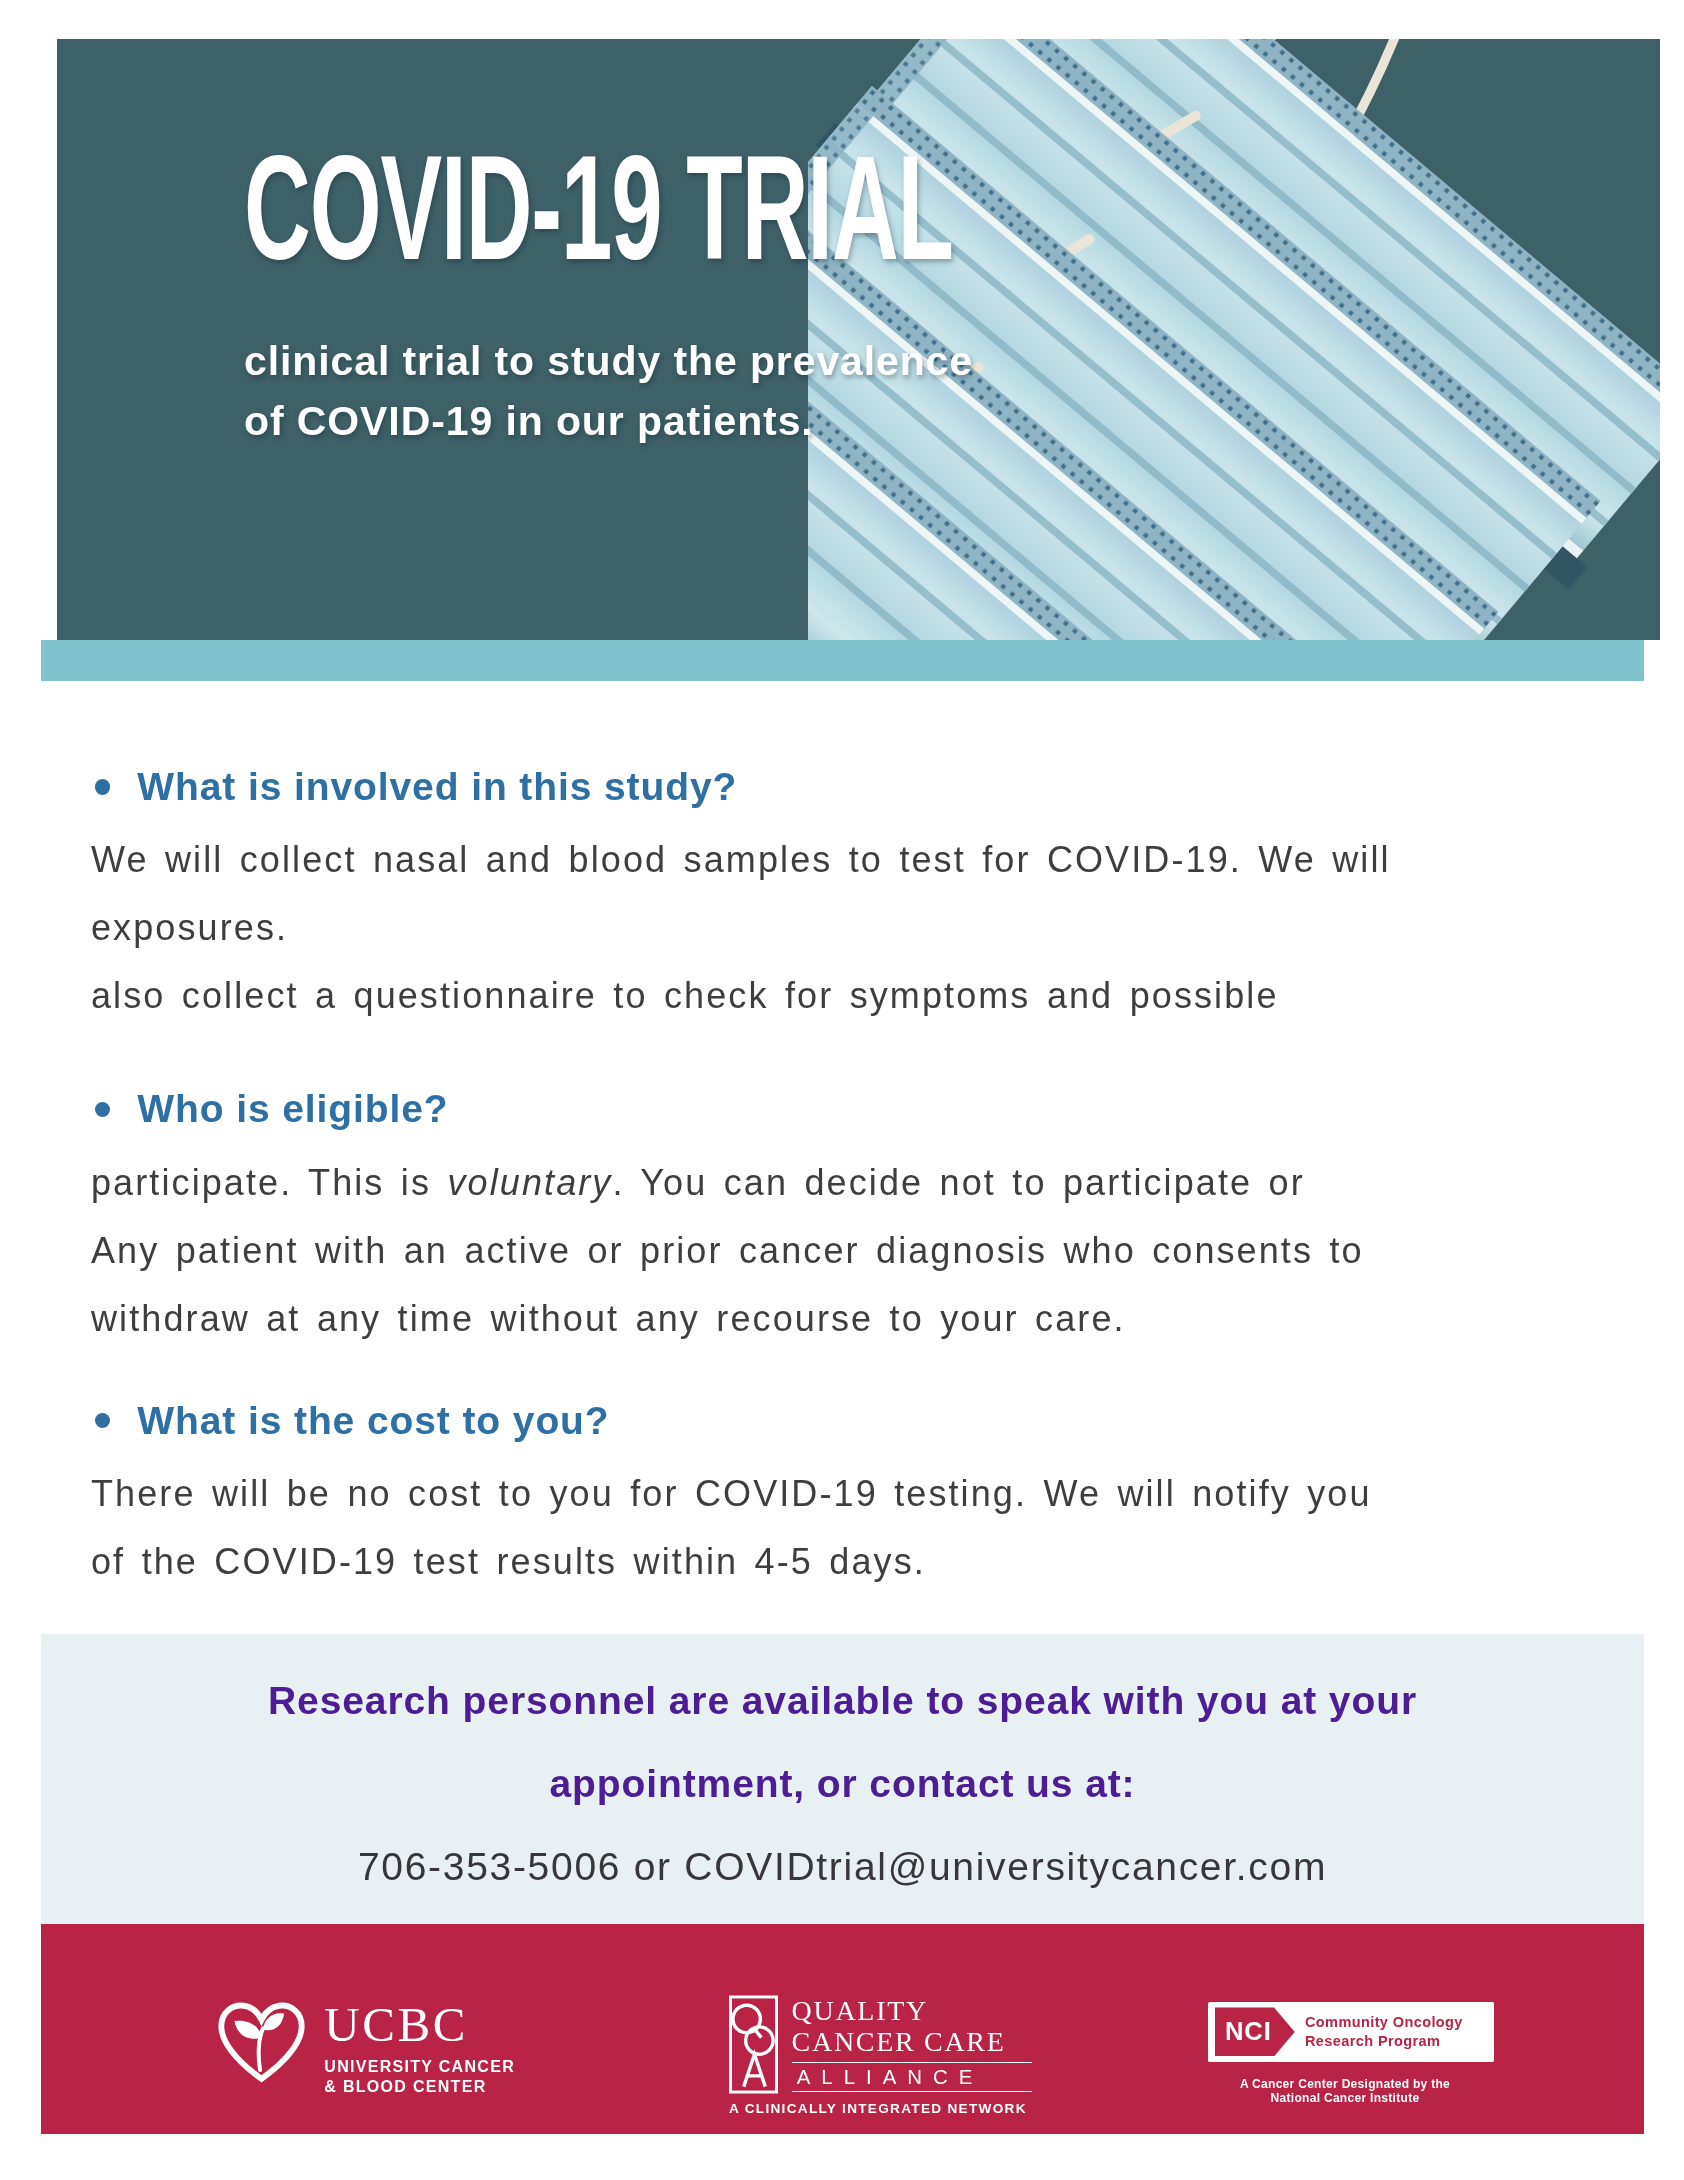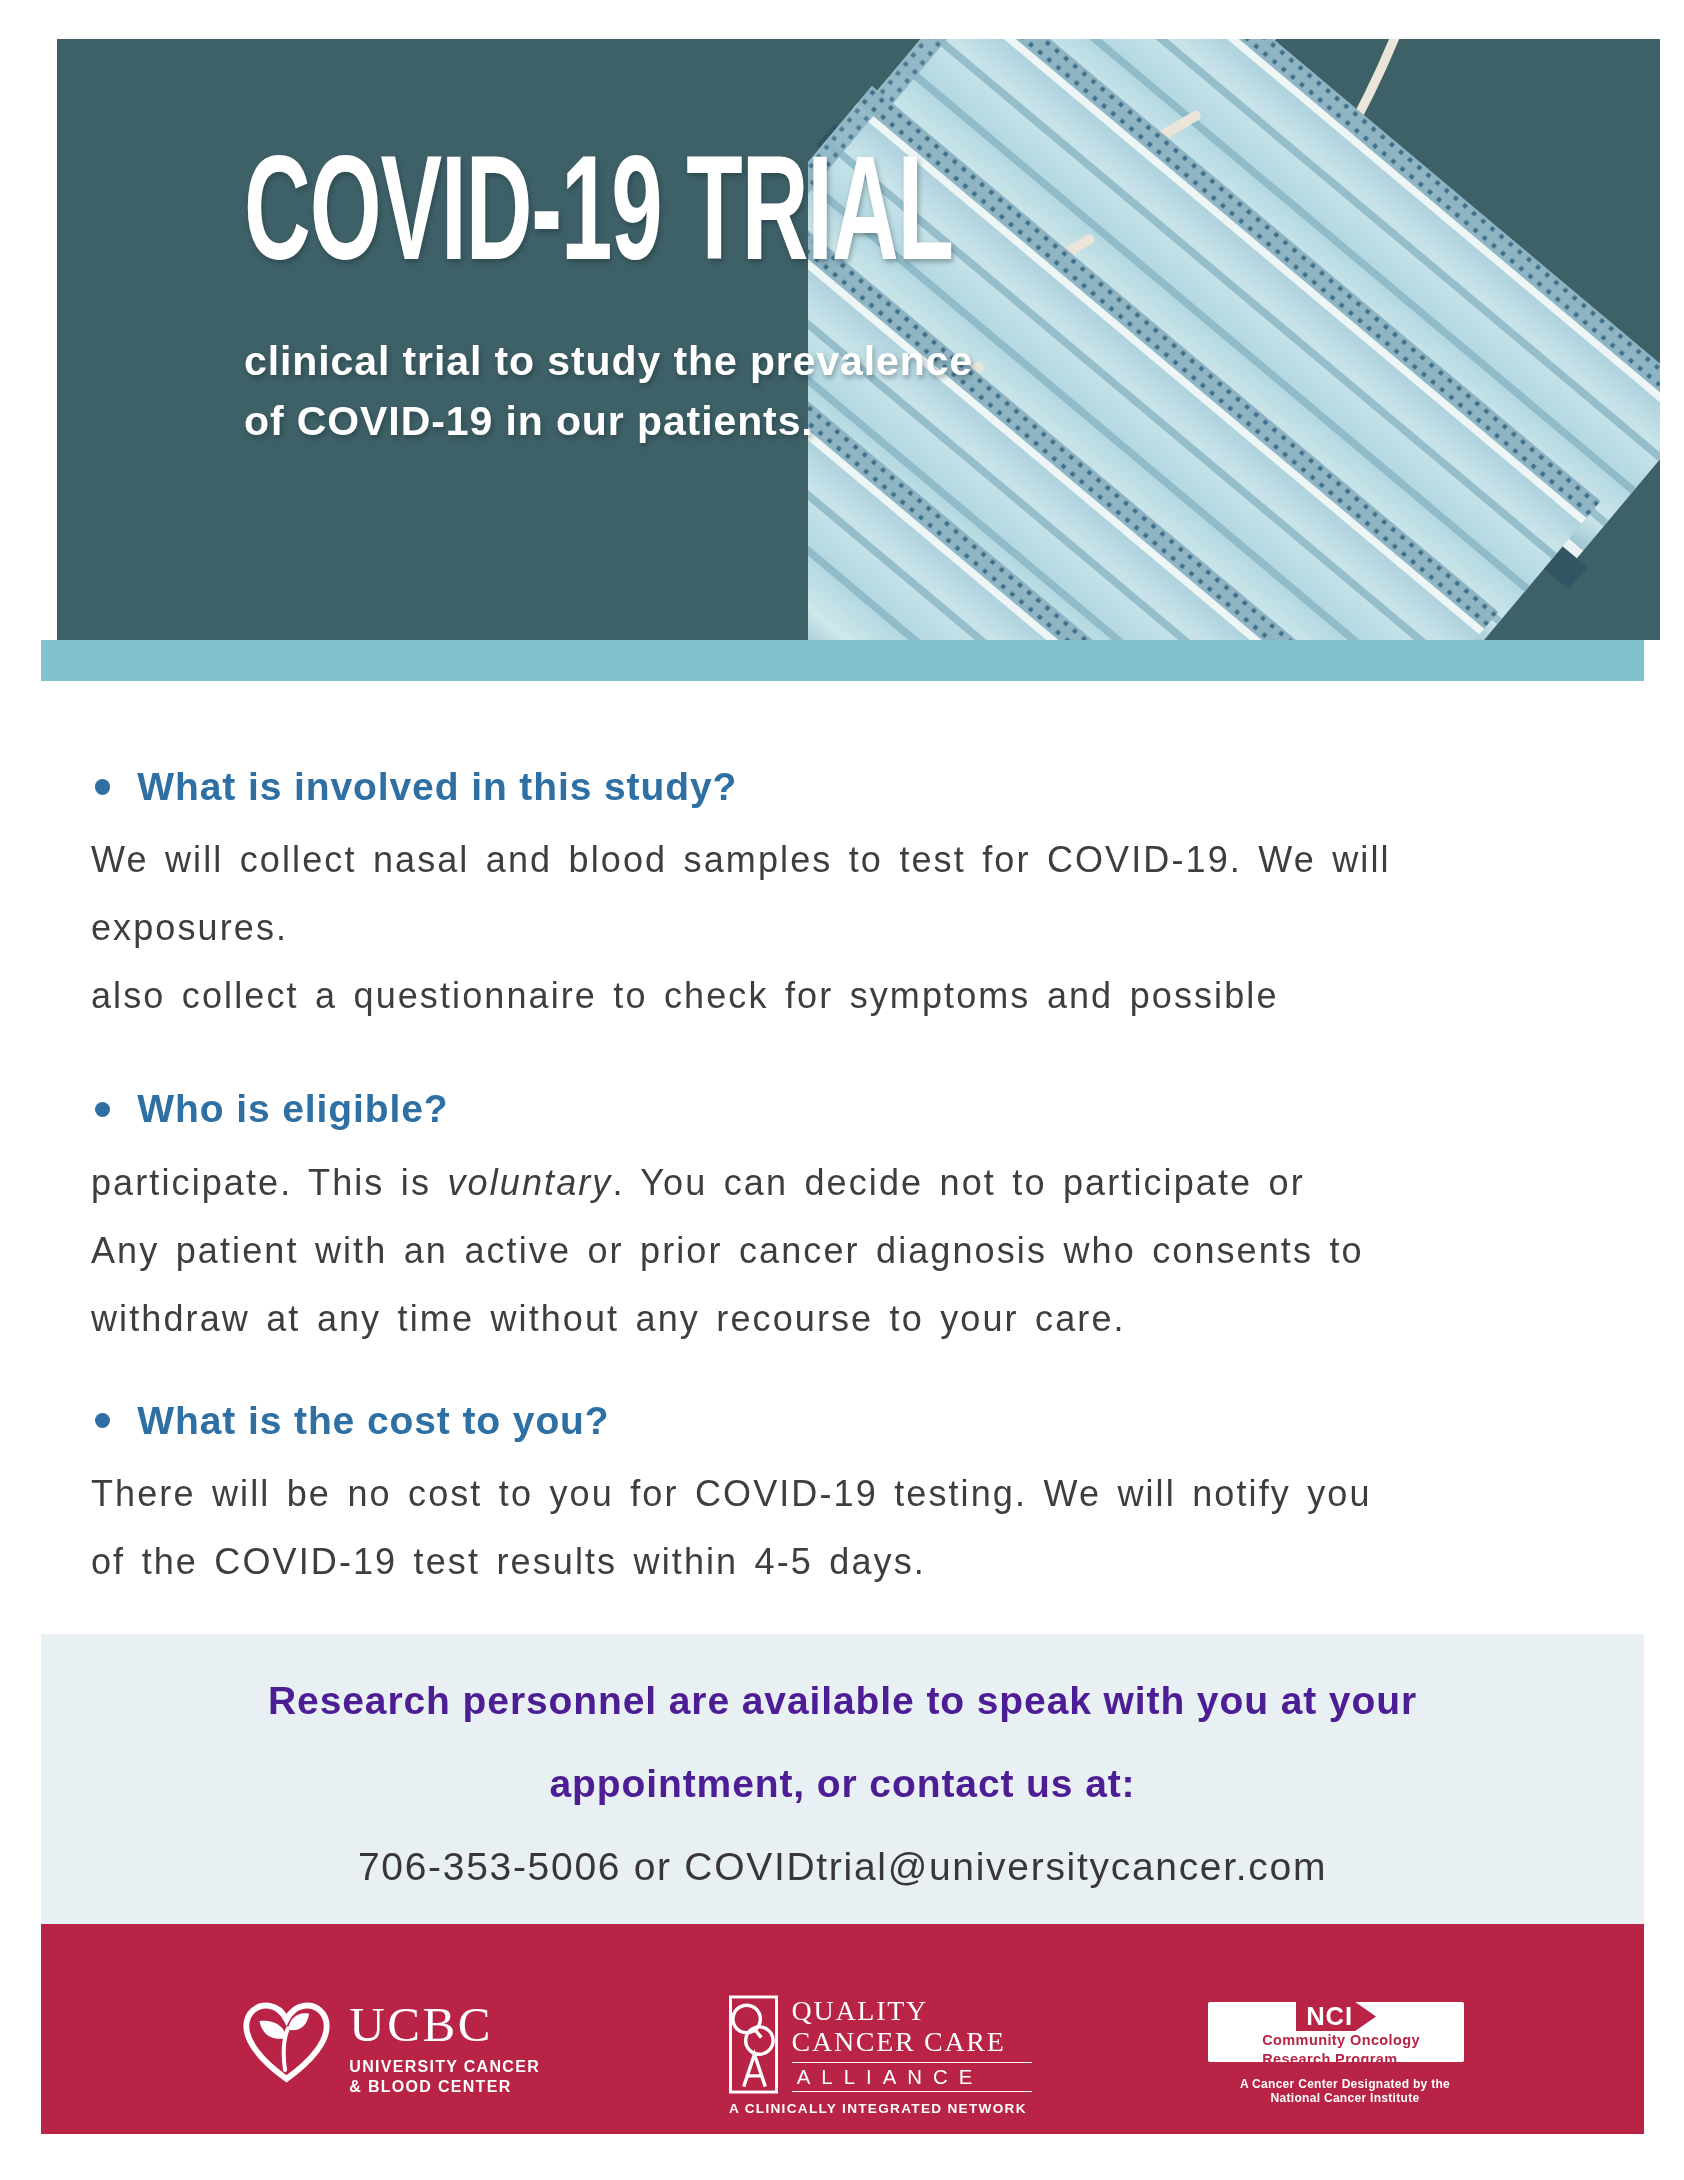--- a/index.html
+++ b/index.html
@@ -101,21 +101,21 @@
 
   
   .footer {
     position: relative;
     width: 1603px; height: 210px;
     background: #b82346;
   }
   .logo { position: absolute; display: flex; }
 
   
-  .logo-ucbc { left: 198px; top: 68px; }
+  .logo-ucbc { left: 173px; top: 68px; }
   .ucbc-text { margin-left: 15.3px; }
   .ucbc-acronym {
     font-family: "Liberation Serif", serif;
     color: #ffffff; font-size: 49px; line-height: 49px;
     letter-spacing: 2.6px; margin-top: 8.5px;
   }
   .ucbc-name {
     margin-top: 7.7px;
     color: #ffffff; font-size: 16px; font-weight: bold;
     letter-spacing: 1.3px; line-height: 20.4px;
@@ -139,24 +139,24 @@
   }
   .qcca-tagline {
     margin-top: 6.8px;
     color: #ffffff; font-size: 13.6px; font-weight: bold;
     letter-spacing: 1.3px;
   }
 
   
   .logo-nci { left: 1167px; top: 78px; display: block; }
   .nci-box {
-    width: 256px; height: 60px;
+    width: 286px; height: 60px;
     background: #ffffff; border-radius: 1.7px;
     display: flex; align-items: center;
-    padding: 0 6.8px; box-sizing: border-box; flex-direction: column;
+    padding: 0 6.8px; box-sizing: border-box;
   }
   .nci-arrow {
     width: 80px; height: 49px;
     background: #b82346;
     clip-path: polygon(0 0, 74% 0, 100% 50%, 74% 100%, 0 100%);
     color: #ffffff; font-size: 25.6px; font-weight: bold;
     display: flex; align-items: center;
     padding-left: 10.2px; box-sizing: border-box;
     letter-spacing: 0.9px;
   }

